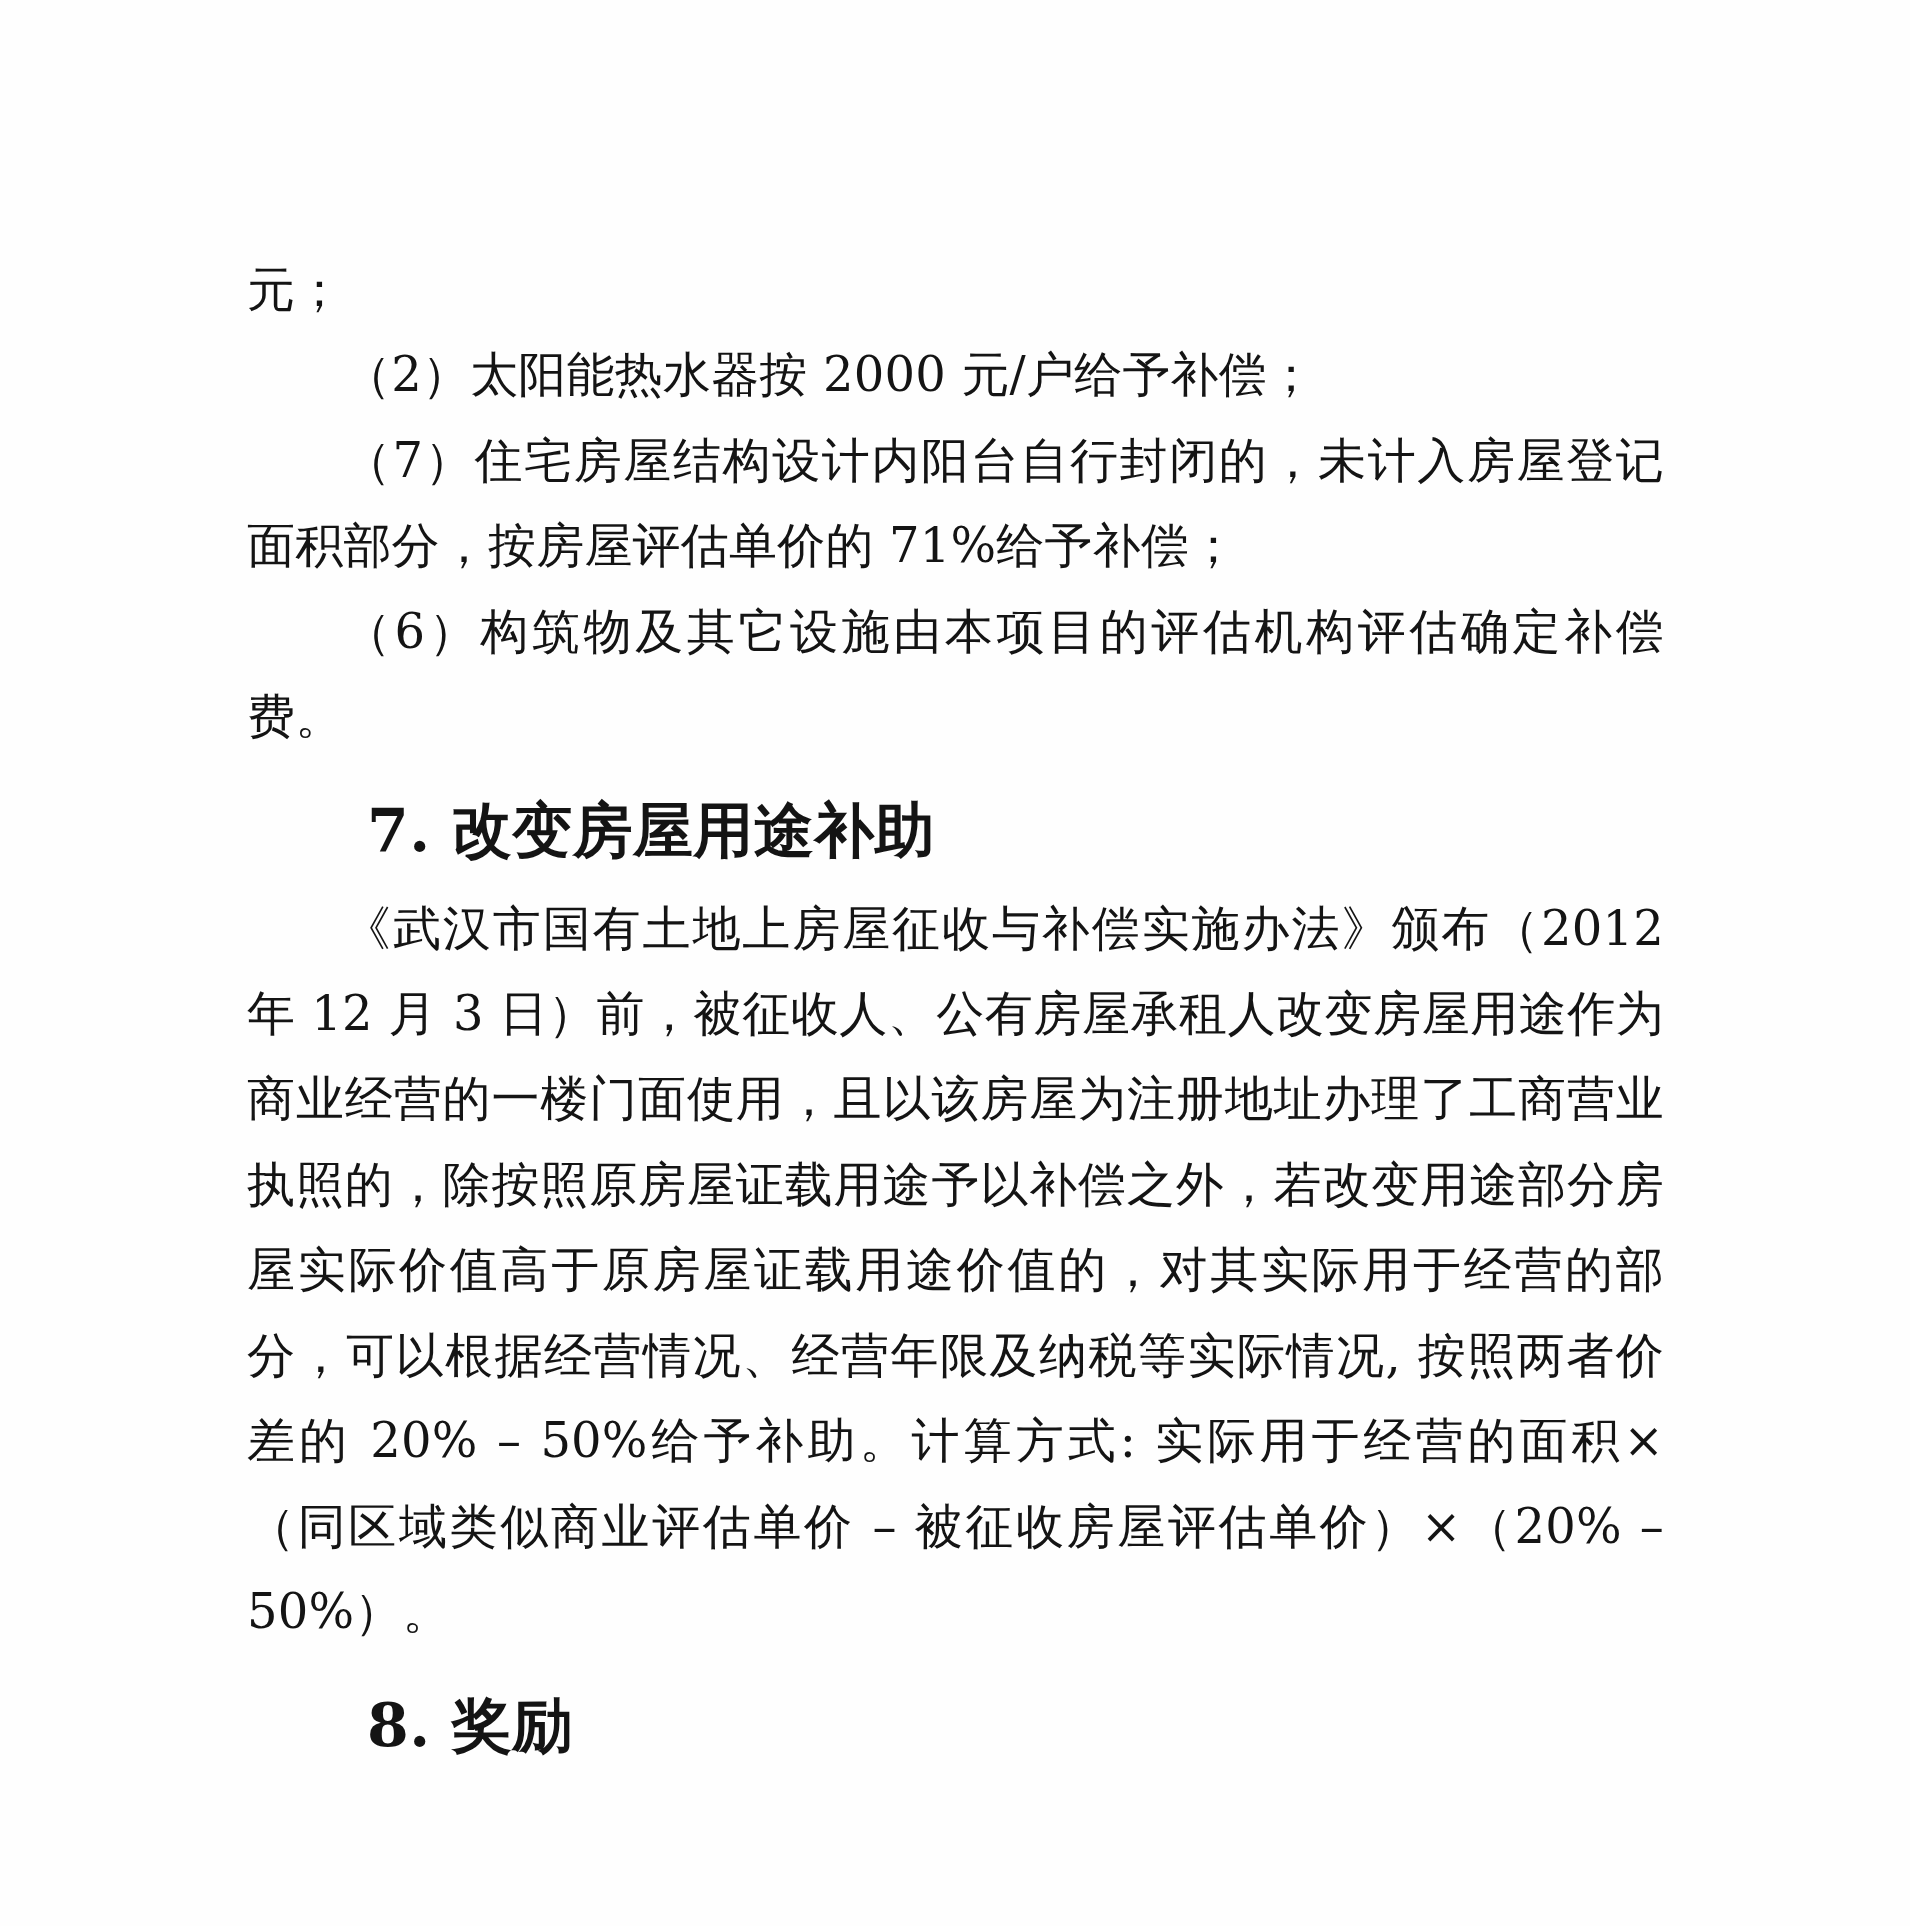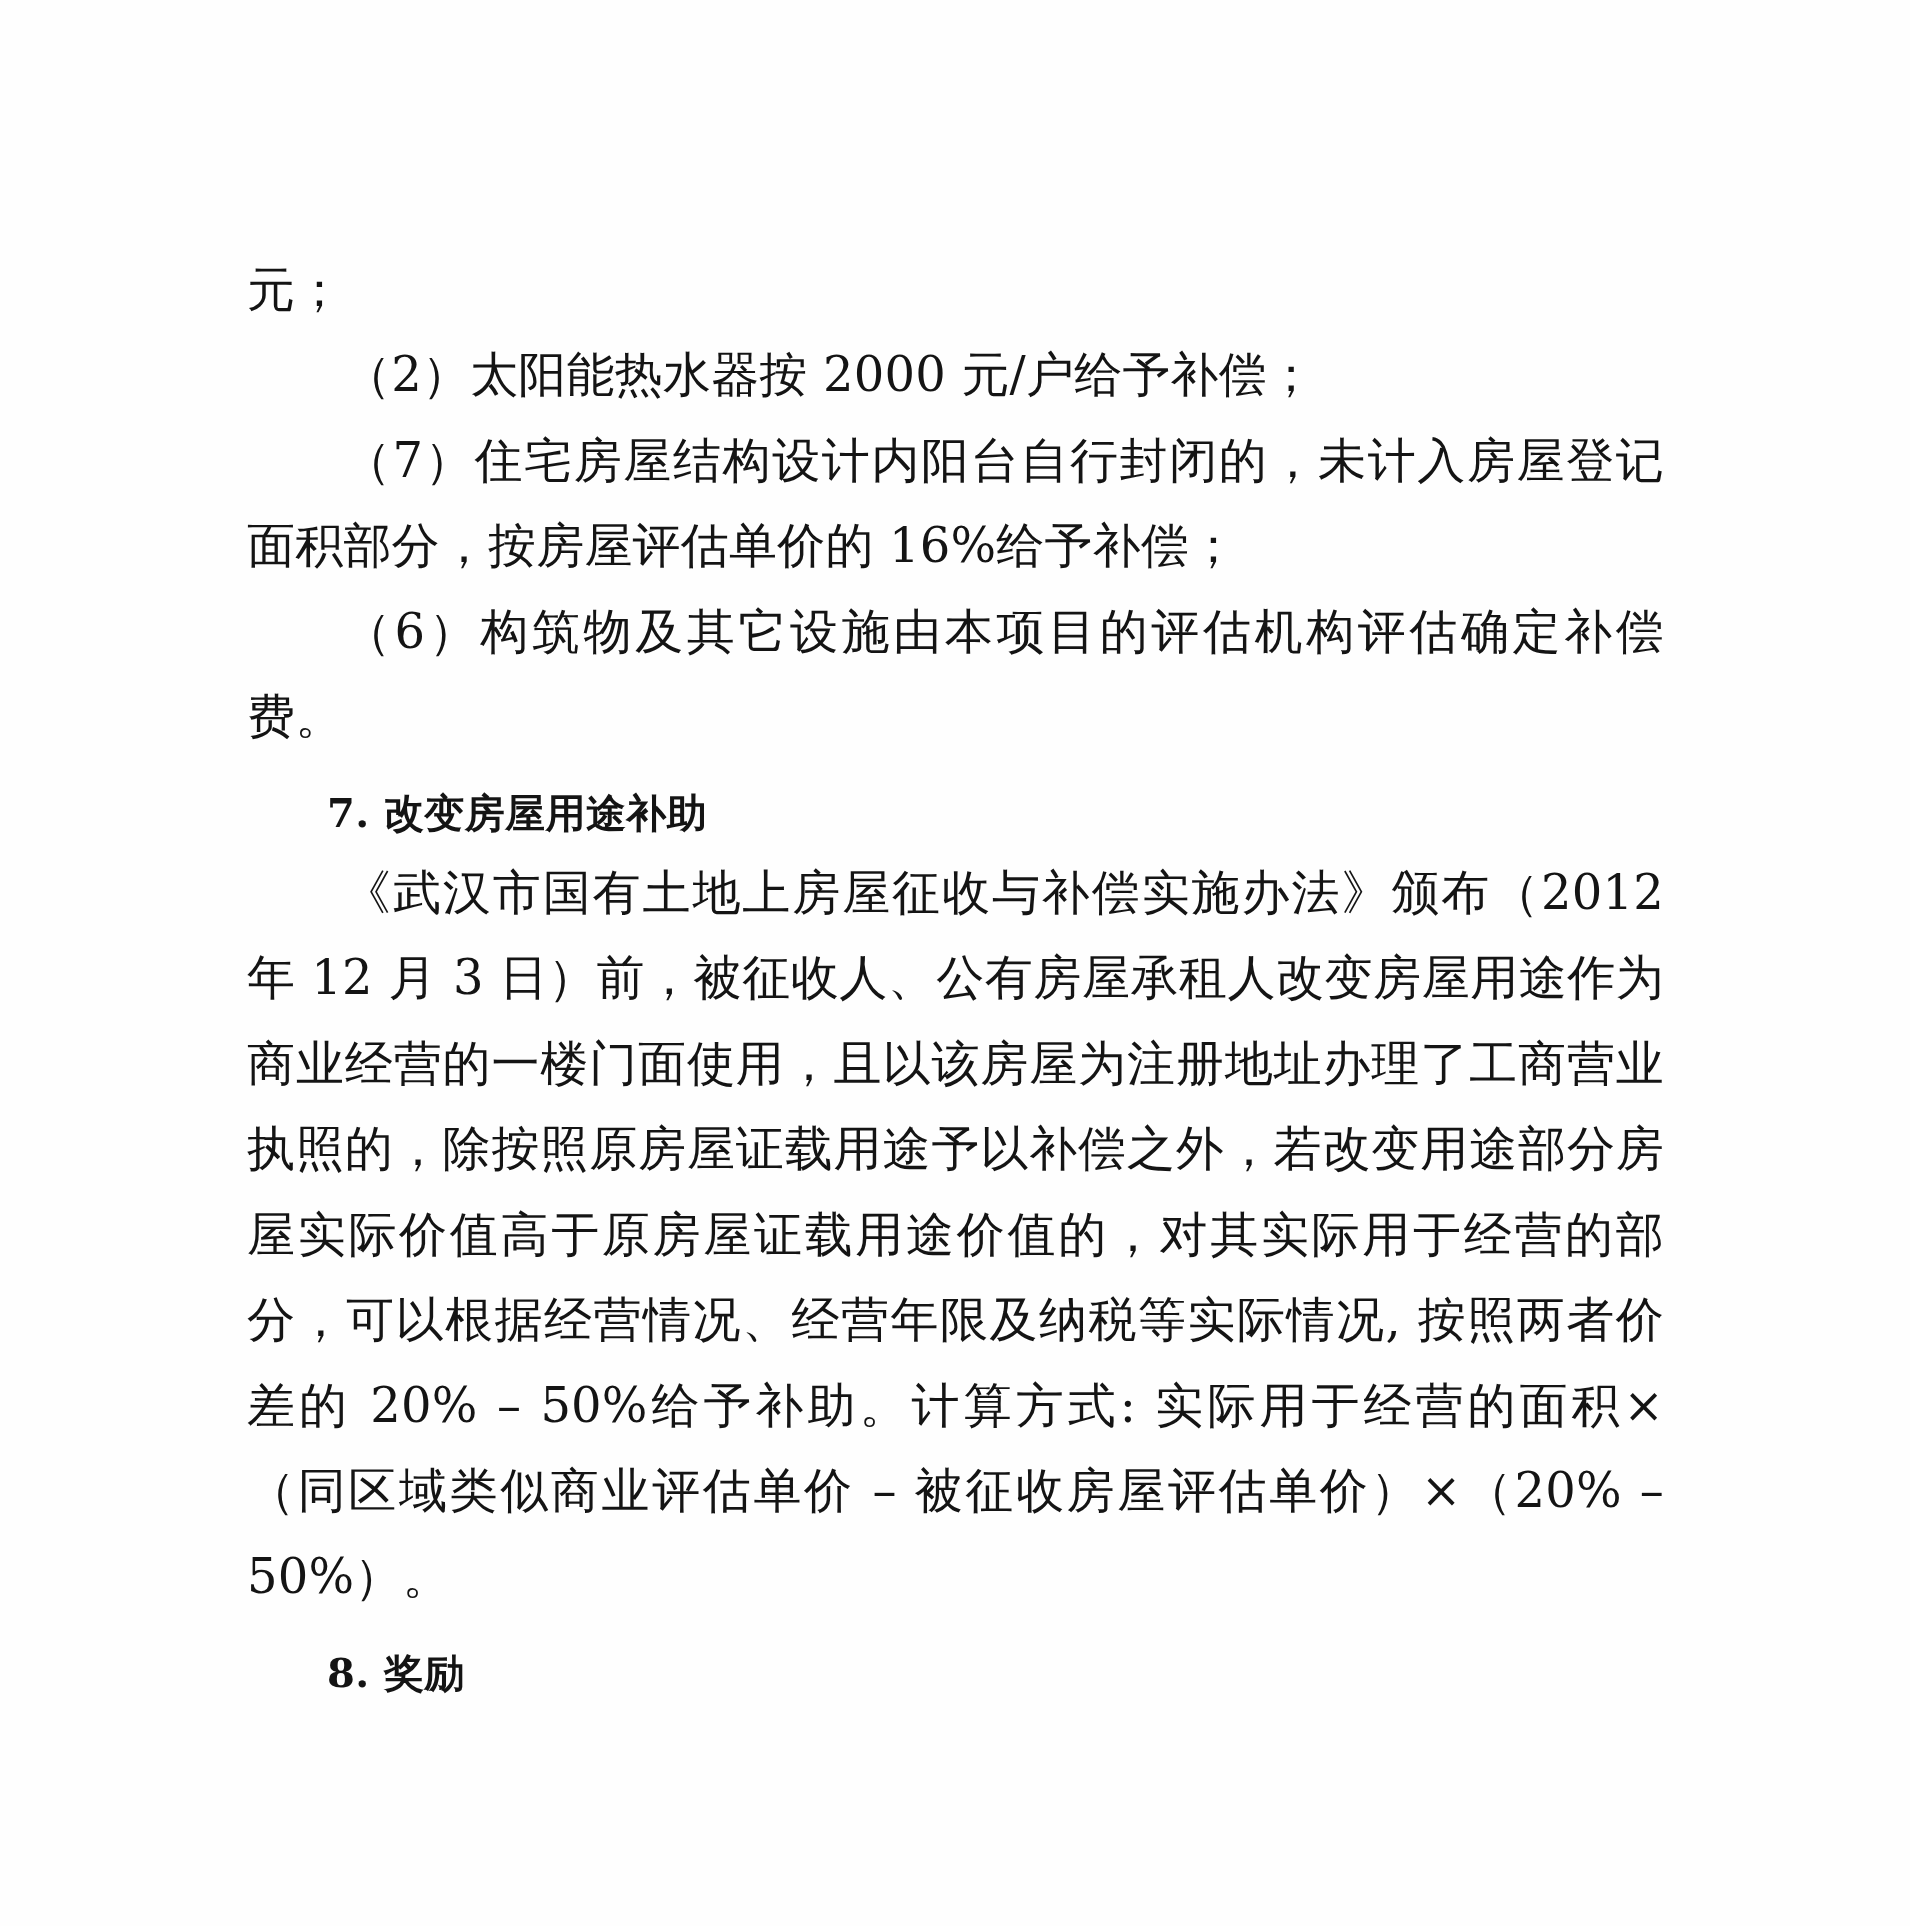--- a/index.html
+++ b/index.html
@@ -32,33 +32,33 @@
     margin: 0 0 0 0;
     text-indent: 0;
   }
   .para.indent {
     text-indent: 2em;
   }
   .heading {
     font-weight: bold;
     margin: 17.7px 0 1.5px 0;
     text-indent: 2em;
-    font-size: 40px;
+    font-size: 60px;
     letter-spacing: 0.4px;
   }
 </style>
 </head>
 <body>
 
 <div class="page">
 
   <div class="doc-body">
     <p class="para">元；</p>
     <p class="para indent">（2）太阳能热水器按 2000 元/户给予补偿；</p>
-    <p class="para indent">（7）住宅房屋结构设计内阳台自行封闭的，未计入房屋登记面积部分，按房屋评估单价的 16%给予补偿；</p>
+    <p class="para indent">（7）住宅房屋结构设计内阳台自行封闭的，未计入房屋登记面积部分，按房屋评估单价的 71%给予补偿；</p>
     <p class="para indent">（6）构筑物及其它设施由本项目的评估机构评估确定补偿费。</p>
 
     <p class="heading">7. 改变房屋用途补助</p>
     <p class="para indent">《武汉市国有土地上房屋征收与补偿实施办法》颁布（2012 年 12 月 3 日）前，被征收人、公有房屋承租人改变房屋用途作为商业经营的一楼门面使用，且以该房屋为注册地址办理了工商营业执照的，除按照原房屋证载用途予以补偿之外，若改变用途部分房屋实际价值高于原房屋证载用途价值的，对其实际用于经营的部分，可以根据经营情况、经营年限及纳税等实际情况, 按照两者价差的 20% – 50%给予补助。计算方式: 实际用于经营的面积×（同区域类似商业评估单价 – 被征收房屋评估单价）×（20% – 50%）。</p>
 
     <p class="heading">8. 奖励</p>
 
   </div>
 
 </div>

